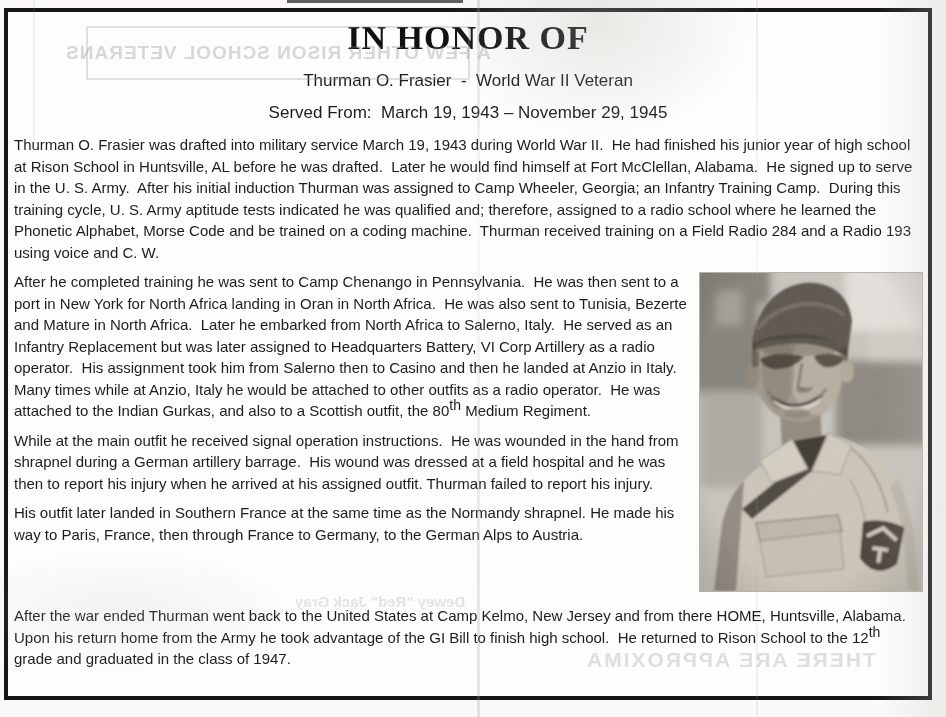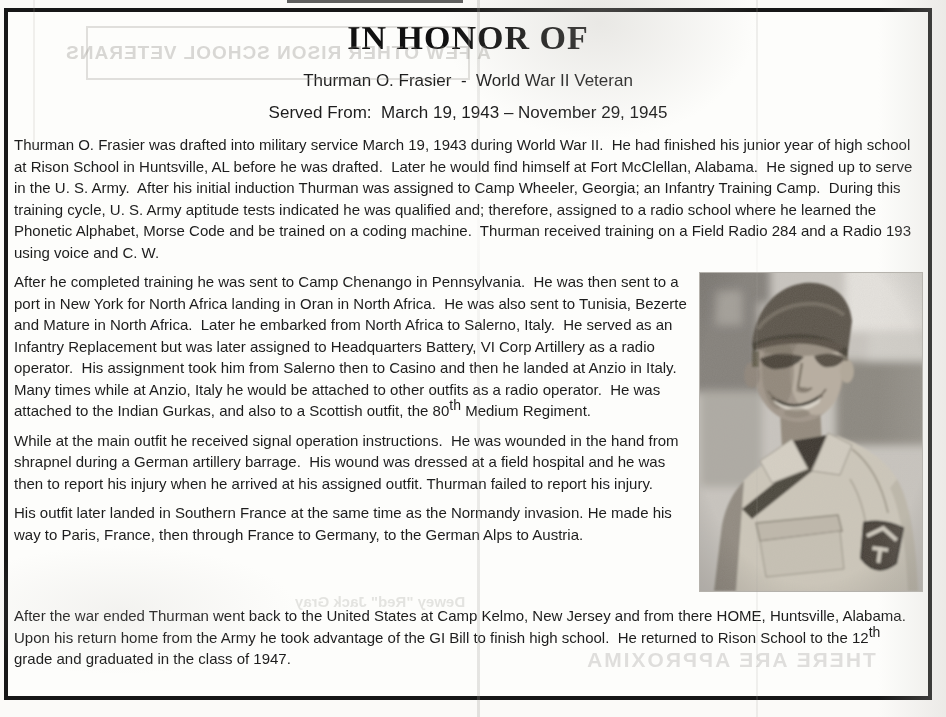--- a/index.html
+++ b/index.html
@@ -171,21 +171,21 @@
 
           <rect width="222" height="318" fill="url(#vig)"></rect>
           <rect width="222" height="318" filter="url(#grain)"></rect>
         </svg>
       </div>
 
       <p>After he completed training he was sent to Camp Chenango in Pennsylvania.  He was then sent to a port in New York for North Africa landing in Oran in North Africa.  He was also sent to Tunisia, Bezerte and Mature in North Africa.  Later he embarked from North Africa to Salerno, Italy.  He served as an Infantry Replacement but was later assigned to Headquarters Battery, VI Corp Artillery as a radio operator.  His assignment took him from Salerno then to Casino and then he landed at Anzio in Italy. Many times while at Anzio, Italy he would be attached to other outfits as a radio operator.  He was attached to the Indian Gurkas, and also to a Scottish outfit, the 80<sup>th</sup> Medium Regiment.</p>
 
       <p>While at the main outfit he received signal operation instructions.  He was wounded in the hand from shrapnel during a German artillery barrage.  His wound was dressed at a field hospital and he was then to report his injury when he arrived at his assigned outfit. Thurman failed to report his injury.</p>
 
-      <p>His outfit later landed in Southern France at the same time as the Normandy invasion. He made his way to Paris, France, then through France to Germany, to the German Alps to Austria.</p>
+      <p>His outfit later landed in Southern France at the same time as the Normandy shrapnel. He made his way to Paris, France, then through France to Germany, to the German Alps to Austria.</p>
 
       <p class="clear-r">After the war ended Thurman went back to the United States at Camp Kelmo, New Jersey and from there HOME, Huntsville, Alabama.  Upon his return home from the Army he took advantage of the GI Bill to finish high school.  He returned to Rison School to the 12<sup>th</sup> grade and graduated in the class of 1947.</p>
 
     </div>
   </div>
 
   <div class="crease crease-1"></div>
   <div class="crease crease-2"></div>
   <div class="crease crease-3"></div>
   <div class="shade shade-top"></div>

